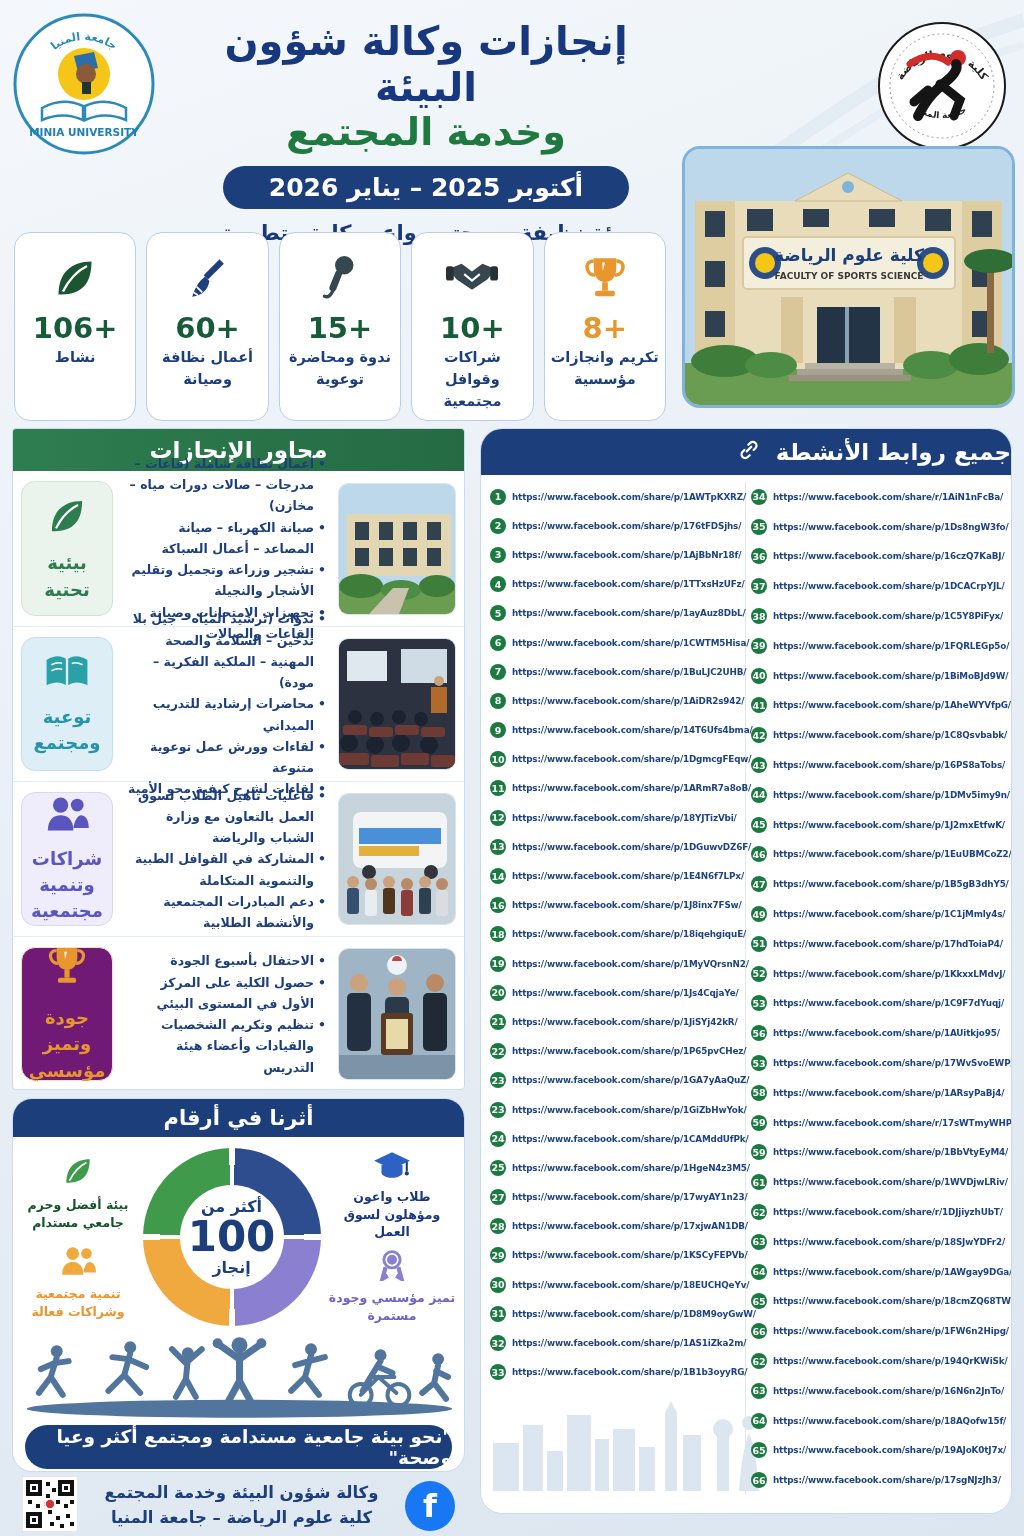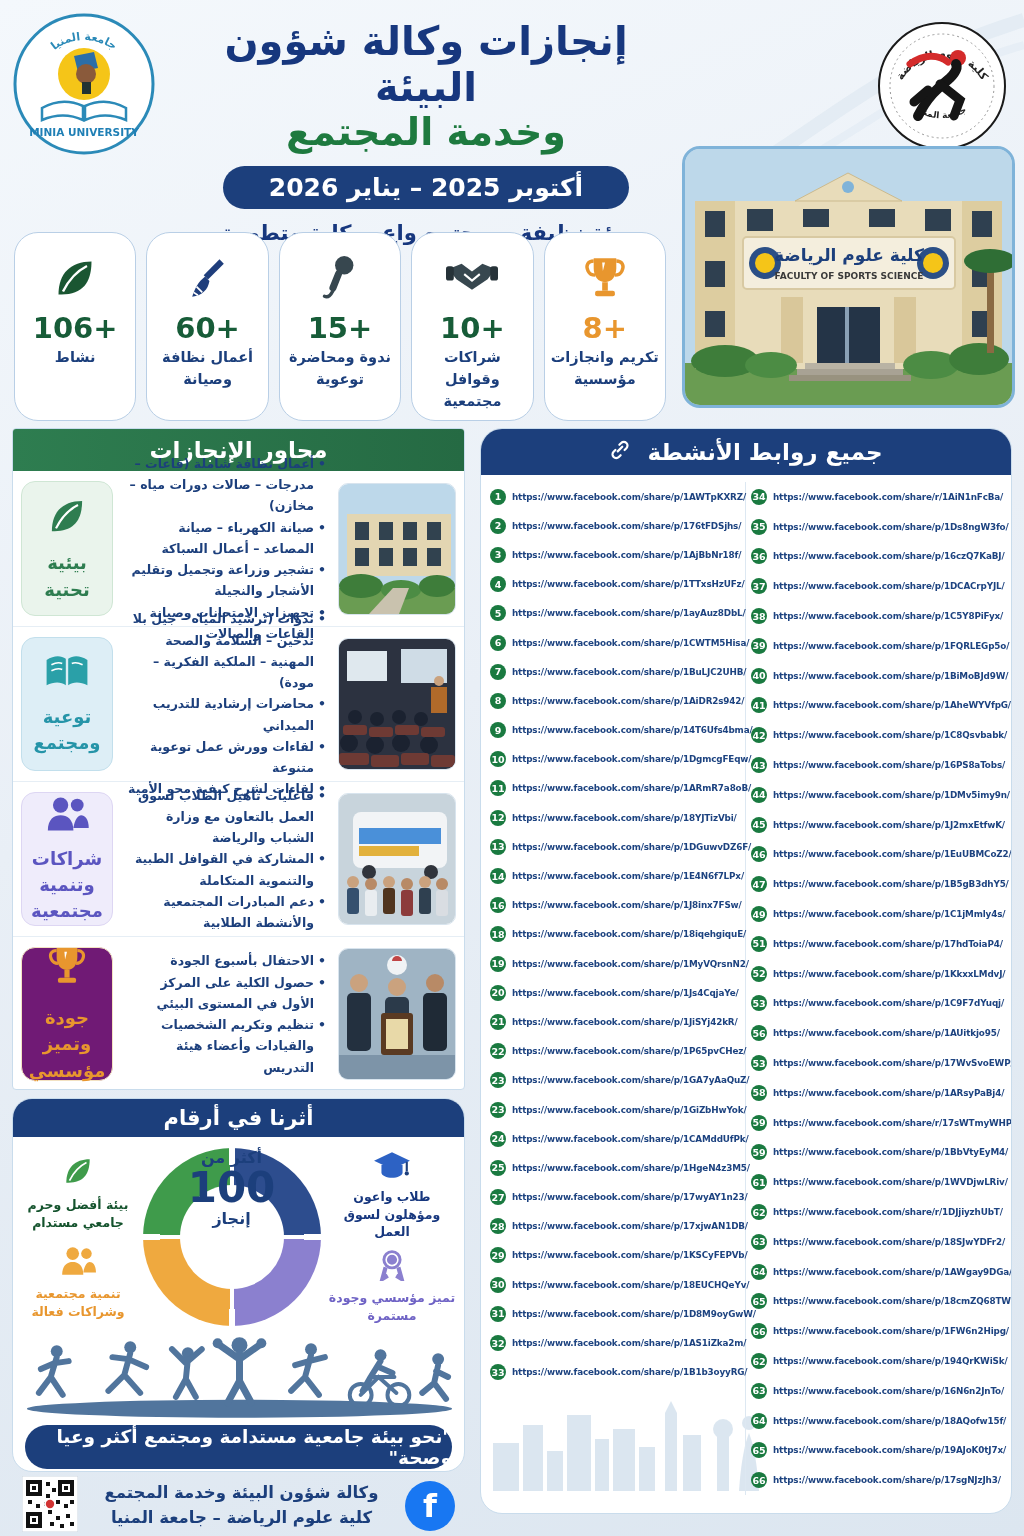--- a/index.html
+++ b/index.html
@@ -15,21 +15,21 @@
   .titles { position:absolute; left:168px; top:18px; width:516px; text-align:center; }
   .title1 { color:#17377e; font-size:40px; font-weight:800; line-height:1.15; }
   .title2 { color:#1e7a3f; font-size:38px; font-weight:800; line-height:1.2; }
   .date-pill { display:inline-block; margin-top:10px; background:#1c3f7c; color:#fff;
                font-size:25px; font-weight:800; padding:7px 46px; border-radius:32px; }
   .tagline { margin-top:12px; color:#17377e; font-size:21px; font-weight:800; }
 
   
   .stats { position:absolute; left:14px; top:232px; width:652px; height:186px;
            display:grid; grid-template-columns:repeat(5,1fr); gap:10px; }
-  .stat-card { background:#fff; border:1.5px solid #b9cfe6; border-radius:24px;
+  .stat-card { background:#fff; border:1.5px solid #b9cfe6; border-radius:16px;
                display:flex; flex-direction:column; align-items:center; padding:16px 4px 8px; }
   .stat-icon { height:58px; display:flex; align-items:center; }
   .stat-value { font-size:29px; font-weight:800; color:#175c38; direction:ltr; margin-top:4px; }
   .stat-card.orange .stat-value { color:#e8962e; }
   .stat-label { color:#1c3f7c; font-size:14.5px; font-weight:800; text-align:center;
                 line-height:1.5; margin-top:2px; direction:rtl; }
 
   
   .building { position:absolute; left:682px; top:146px; width:333px; height:262px;
               border-radius:18px; border:3px solid #7fb3d9; overflow:hidden; background:#cfe2ef; }
@@ -66,42 +66,42 @@
             font-size:12.5px; font-weight:800; line-height:1.4; direction:rtl; }
   .legend.green{ color:#14532d; } .legend.blue{ color:#17377e; }
   .legend.orange{ color:#e8962e; } .legend.purple{ color:#6f63c5; }
   .donut-wrap { display:flex; align-items:center; justify-content:center; }
   .donut { position:relative; width:178px; height:178px; border-radius:50%;
            background:conic-gradient(#fff 0 2deg,#2d4d8e 2deg 88deg,#fff 88deg 92deg,
                       #8b80cf 92deg 178deg,#fff 178deg 182deg,#efa93f 182deg 268deg,
                       #fff 268deg 272deg,#3f9b4b 272deg 358deg,#fff 358deg 360deg); }
   .donut::after { content:""; position:absolute; inset:37px; background:#fff; border-radius:50%; }
   .donut-center { position:absolute; inset:0; z-index:2; display:flex; flex-direction:column;
-                  align-items:center; color:#1c3f7c; }
+                  align-items:center; justify-content:center; color:#1c3f7c; }
   .donut-center .l1,.donut-center .l2 { font-size:16px; font-weight:800; }
   .donut-center .val { font-size:42px; font-weight:800; line-height:1; }
   .sil-strip { height:88px; padding:0 8px; }
   .quote-pill { margin:4px 12px 0; background:#1c3f7c; color:#fff; border-radius:28px;
                 height:44px; display:flex; align-items:center; justify-content:center;
                 font-size:18.5px; font-weight:800; direction:rtl; }
 
   .bottom-footer { position:absolute; left:12px; top:1480px; width:453px; height:52px;
                    display:flex; align-items:center; gap:14px; padding:0 10px; }
   .qr { flex:0 0 56px; }
   .footer-text { flex:1; text-align:center; color:#1c3f7c; font-size:16.5px; font-weight:800;
                  line-height:1.5; direction:rtl; }
   .fb-circle { flex:0 0 50px; width:50px; height:50px; border-radius:50%; background:#1877f2;
                color:#fff; display:flex; align-items:center; justify-content:center;
                font-size:32px; font-weight:800; }
 
   
   .links-panel { position:absolute; left:480px; top:428px; width:532px; height:1086px;
                  background:#fff; border:1.5px solid #c9dcec; border-radius:22px; overflow:hidden; }
   .links-header { height:46px; background:#1c3f7c; color:#fff; font-size:23px; font-weight:800;
-                  display:flex; flex-direction:row-reverse; align-items:center; justify-content:center; gap:16px; }
+                  display:flex; flex-direction:row-reverse; align-items:center; gap:16px; }
   .links-body { position:relative; display:flex; padding:7px 4px 0; }
   .lcol { width:50%; display:flex; flex-direction:column; position:relative; z-index:2; }
   .lcol.a { border-right:1px solid #dde8f2; }
   .lrow { display:flex; align-items:center; gap:6px; padding:0 5px; height:29.2px; }
   .lcol.b .lrow { height:29.8px; }
   .badge { flex:0 0 16px; width:16px; height:16px; border-radius:50%; background:#1a7a40;
            color:#fff; font-size:9.5px; font-weight:700; display:flex; align-items:center;
            justify-content:center; }
   .url { font-size:8.8px; color:#1d4380; font-weight:600; white-space:nowrap;
          letter-spacing:-0.15px; direction:ltr; }

